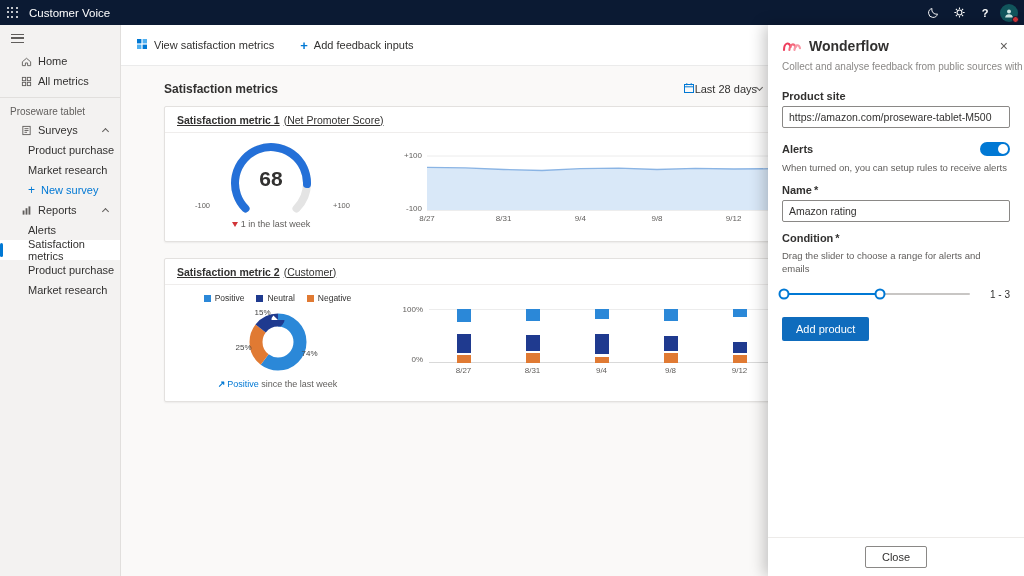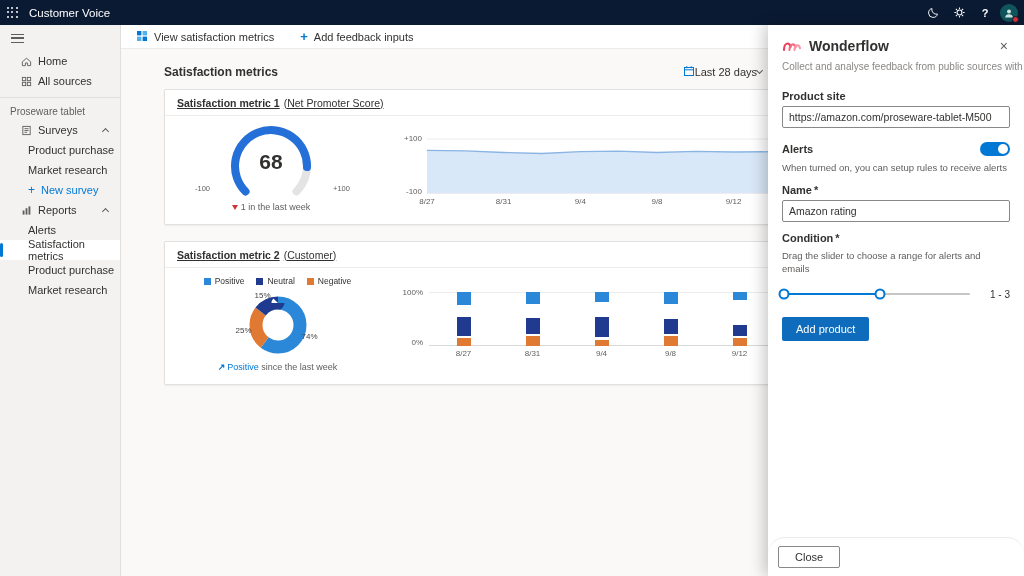--- a/index.html
+++ b/index.html
@@ -29,21 +29,21 @@
   .srow.selected { background:#fff; }
   .srow.selected::before { content:""; position:absolute; left:0; top:3px; bottom:3px; width:2.5px; background:#0078d4; border-radius:2px; }
   .sdivider { border-top:1px solid #e1dfdd; margin:6px 0 4px; }
   .sproject { height:18px; display:flex; align-items:center; padding-left:10px; color:#605e5c; font-size:10px; margin-top:2px; }
   .chev-up { width:5px; height:5px; border-left:1.2px solid #605e5c; border-top:1.2px solid #605e5c; transform:rotate(45deg); margin-left:auto; margin-right:12px; margin-top:2px; }
   .newsurvey { color:#0078d4; }
   .newsurvey .plusc { color:#0078d4; font-size:12px; line-height:1; }
 
   
   .main { position:absolute; top:25px; left:121px; right:0; bottom:0; background:#faf9f8; }
-  .cmdbar { height:24px; background:#fff; border-bottom:1px solid #ebebeb; display:flex; gap:26px; padding-left:15px; font-size:11px; }
+  .cmdbar { height:41px; background:#fff; border-bottom:1px solid #ebebeb; display:flex; gap:26px; padding-left:15px; font-size:11px; }
   .cmd-item { display:flex; align-items:center; gap:6px; cursor:pointer; color:#323130; }
   .cmd-item .plusc { color:#0078d4; font-size:13px; font-weight:bold; line-height:1; }
   .head-row { display:flex; justify-content:space-between; align-items:center; padding:16px 262px 10px 43px; }
   .head-row h2 { font-size:12px; font-weight:bold; }
   .date-filter { display:flex; align-items:center; font-size:11px; cursor:pointer; }
   .chev-down { width:5px; height:5px; border-right:1.2px solid #605e5c; border-bottom:1.2px solid #605e5c; transform:rotate(45deg); margin-top:-3px; }
 
   .card { margin-left:43px; width:690px; background:#fff; border:1px solid #e3e1df; border-radius:2px; box-shadow:0 1px 2px rgba(0,0,0,.06); margin-bottom:16px;text-decoration:underline; }
   .card-head { height:26px; display:flex; align-items:center; padding:0 12px; border-bottom:1px solid #efedec; font-size:10.5px; gap:4px; }
   .card-head .ct { font-weight:bold; }
@@ -107,21 +107,21 @@
   .toggle .knob { position:absolute; right:2px; top:2px; width:10px; height:10px; border-radius:50%; background:#fff; }
   .phelp { margin:6px 14px 0; color:#605e5c; font-size:9.5px; line-height:1.3; }
   .slider-row { margin:12px 14px 0; display:flex; align-items:center; gap:20px; }
   .slider-track { position:relative; flex:1; height:14px; }
   .slider-track .rail { position:absolute; top:6px; left:0; right:0; height:2px; background:#c8c6c4; border-radius:1px; }
   .slider-track .fill { position:absolute; top:6px; left:0; width:52%; height:2px; background:#0078d4; }
   .handle { position:absolute; top:7px; width:11px; height:11px; border-radius:50%; background:#fff; border:2px solid #0078d4; transform:translate(-50%,-50%); cursor:pointer; }
   .h1 { left:2px; } .h2 { left:52%; }
   .slider-val { font-size:10px; color:#323130; white-space:nowrap; }
   .btn-primary { display:inline-block; margin:16px 14px 0; background:#0f6cbd; color:#fff; border:none; border-radius:2px; font-size:11px; padding:6px 14px; cursor:pointer; font-family:"Liberation Sans", sans-serif; }
-  .panel-foot { position:absolute; left:0; right:0; bottom:0; border-top:1px solid #edebe9; background:#fff; padding:8px 10px; display:flex; justify-content:flex-start;border-radius:17px; }
+  .panel-foot { position:absolute; left:0; right:0; bottom:0; border-top:1px solid #edebe9; background:#fff; padding:8px 10px; display:flex; justify-content:center; }
   .btn-close { background:#fff; border:1px solid #8a8886; border-radius:2px; font-size:11px; padding:4px 16px; cursor:pointer; font-family:"Liberation Sans", sans-serif; color:#323130; }
 </style>
 </head>
 <body>
 
 <div class="app">
 
   <header class="topbar">
     <div class="waffle">
       <i></i>
@@ -174,21 +174,21 @@
 
     <div class="srow">
       <span class="sicon">
         <svg width="11" height="11" viewBox="0 0 12 12" fill="none" stroke="#605e5c" stroke-width="1">
             <rect x="1.5" y="1.5" width="3.6" height="3.6"></rect>
             <rect x="6.9" y="1.5" width="3.6" height="3.6"></rect>
             <rect x="1.5" y="6.9" width="3.6" height="3.6"></rect>
             <rect x="6.9" y="6.9" width="3.6" height="3.6"></rect>
           </svg>
       </span>
-      <span>All sources</span>
+      <span>All metrics</span>
     </div>
 
     <div class="sdivider"></div>
 
     <div class="sproject">Proseware tablet</div>
 
     <div class="srow">
       <span class="sicon">
         <svg width="11" height="11" viewBox="0 0 12 12" fill="none" stroke="#605e5c" stroke-width="1">
             <rect x="2" y="1.5" width="8" height="9"></rect>

